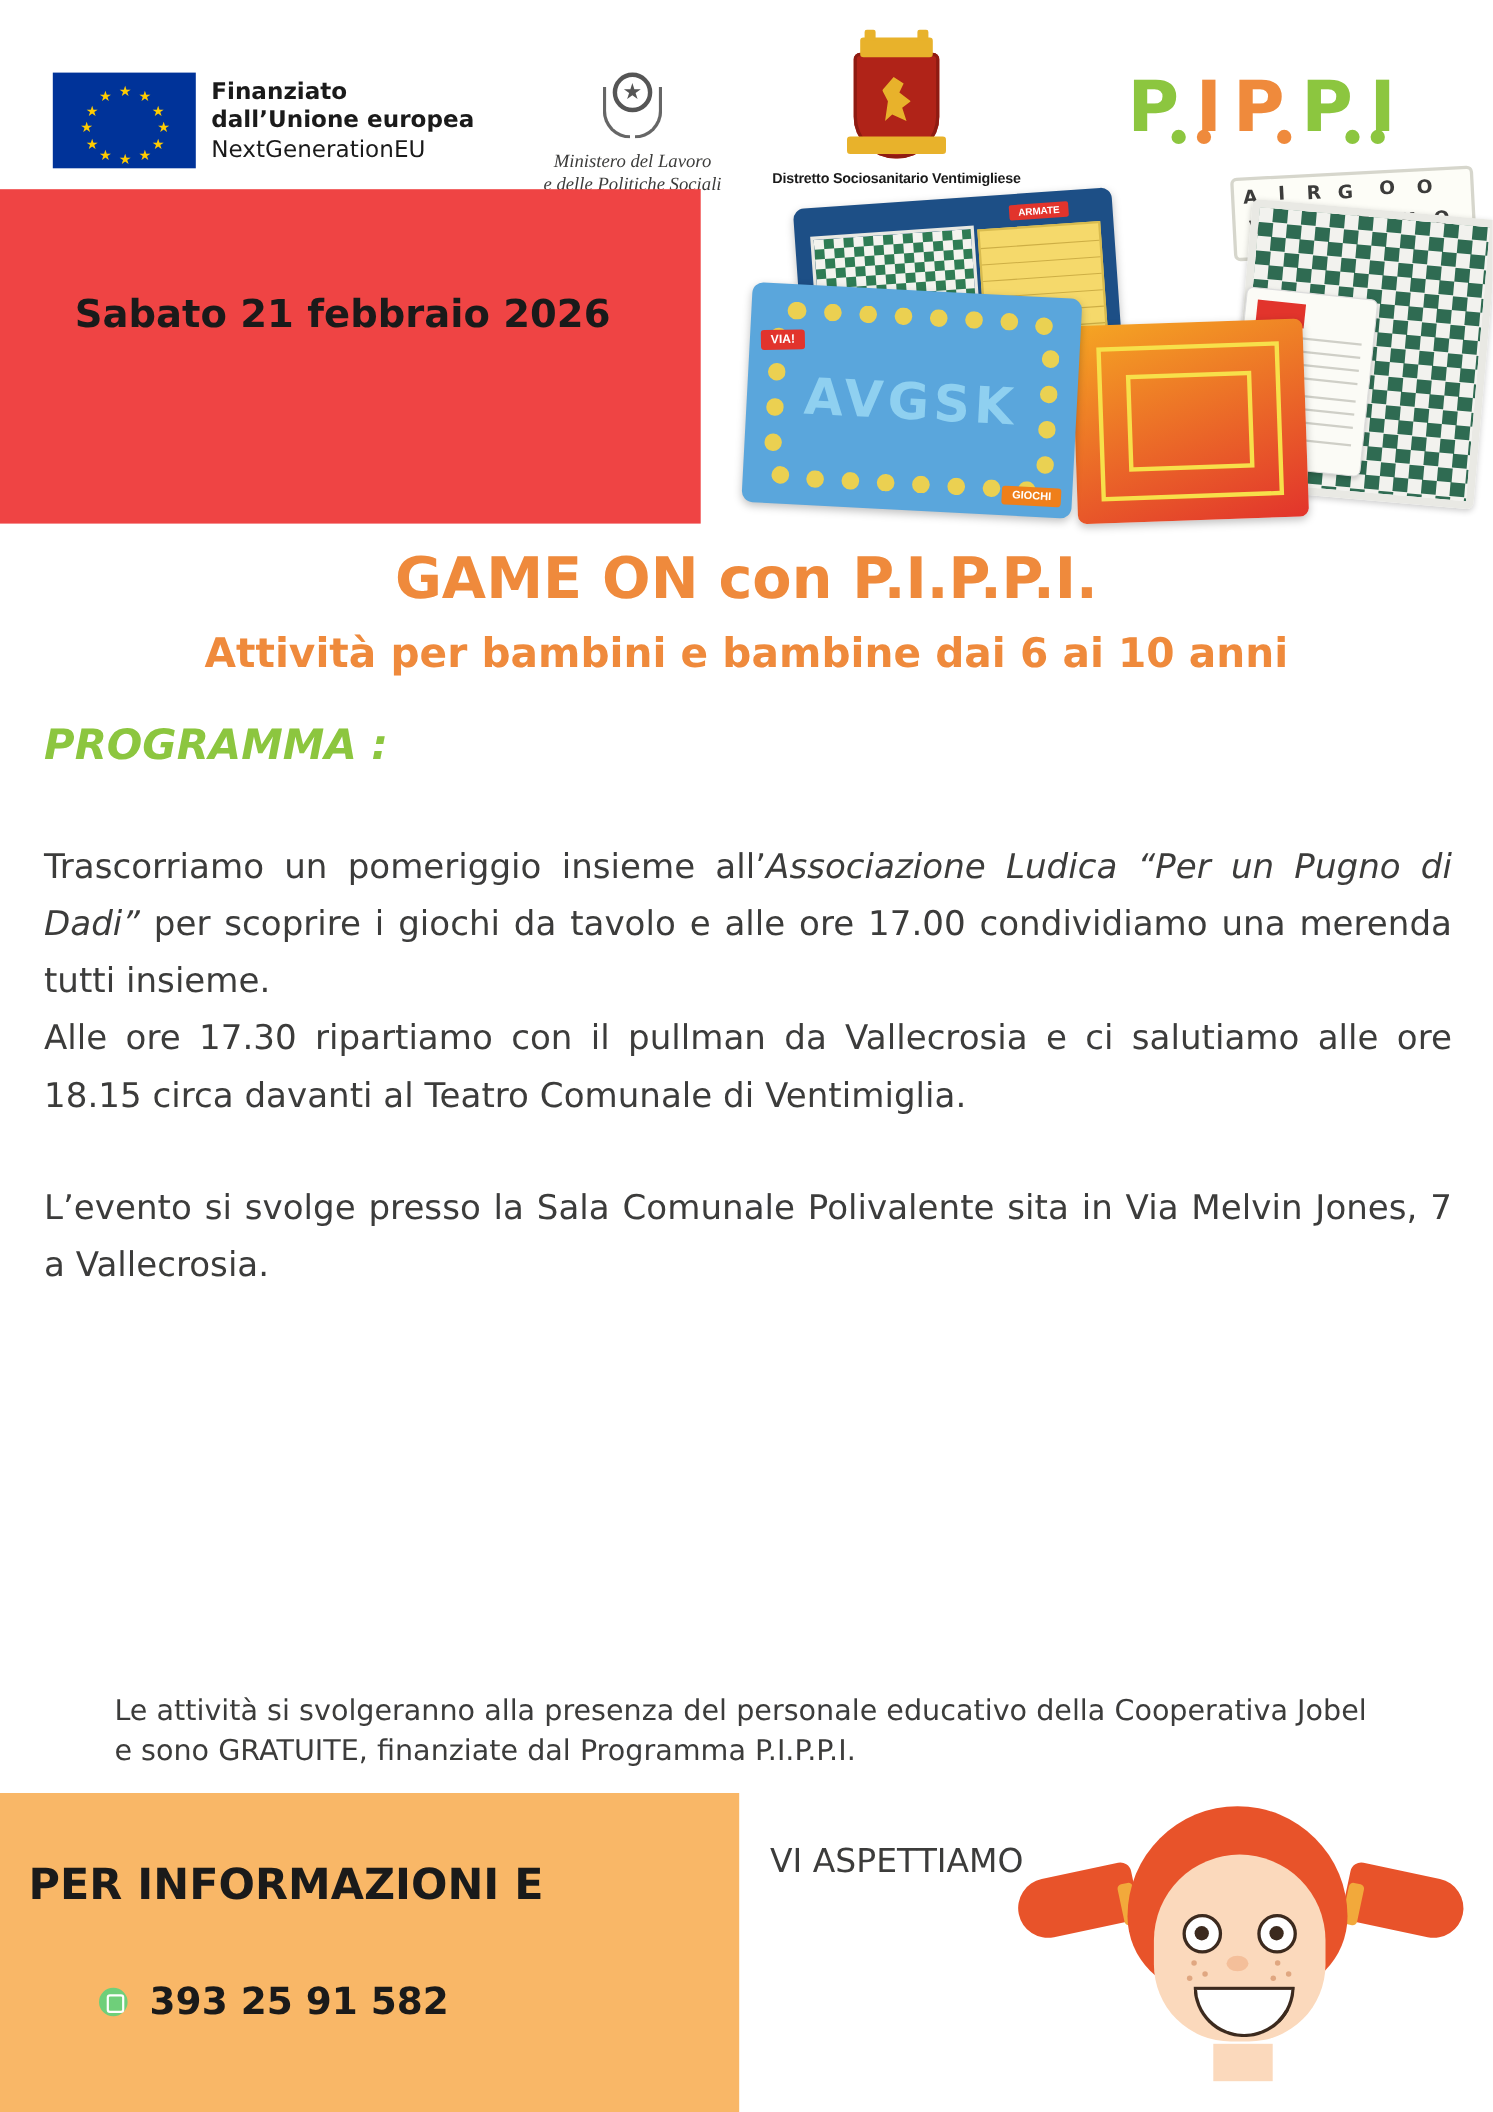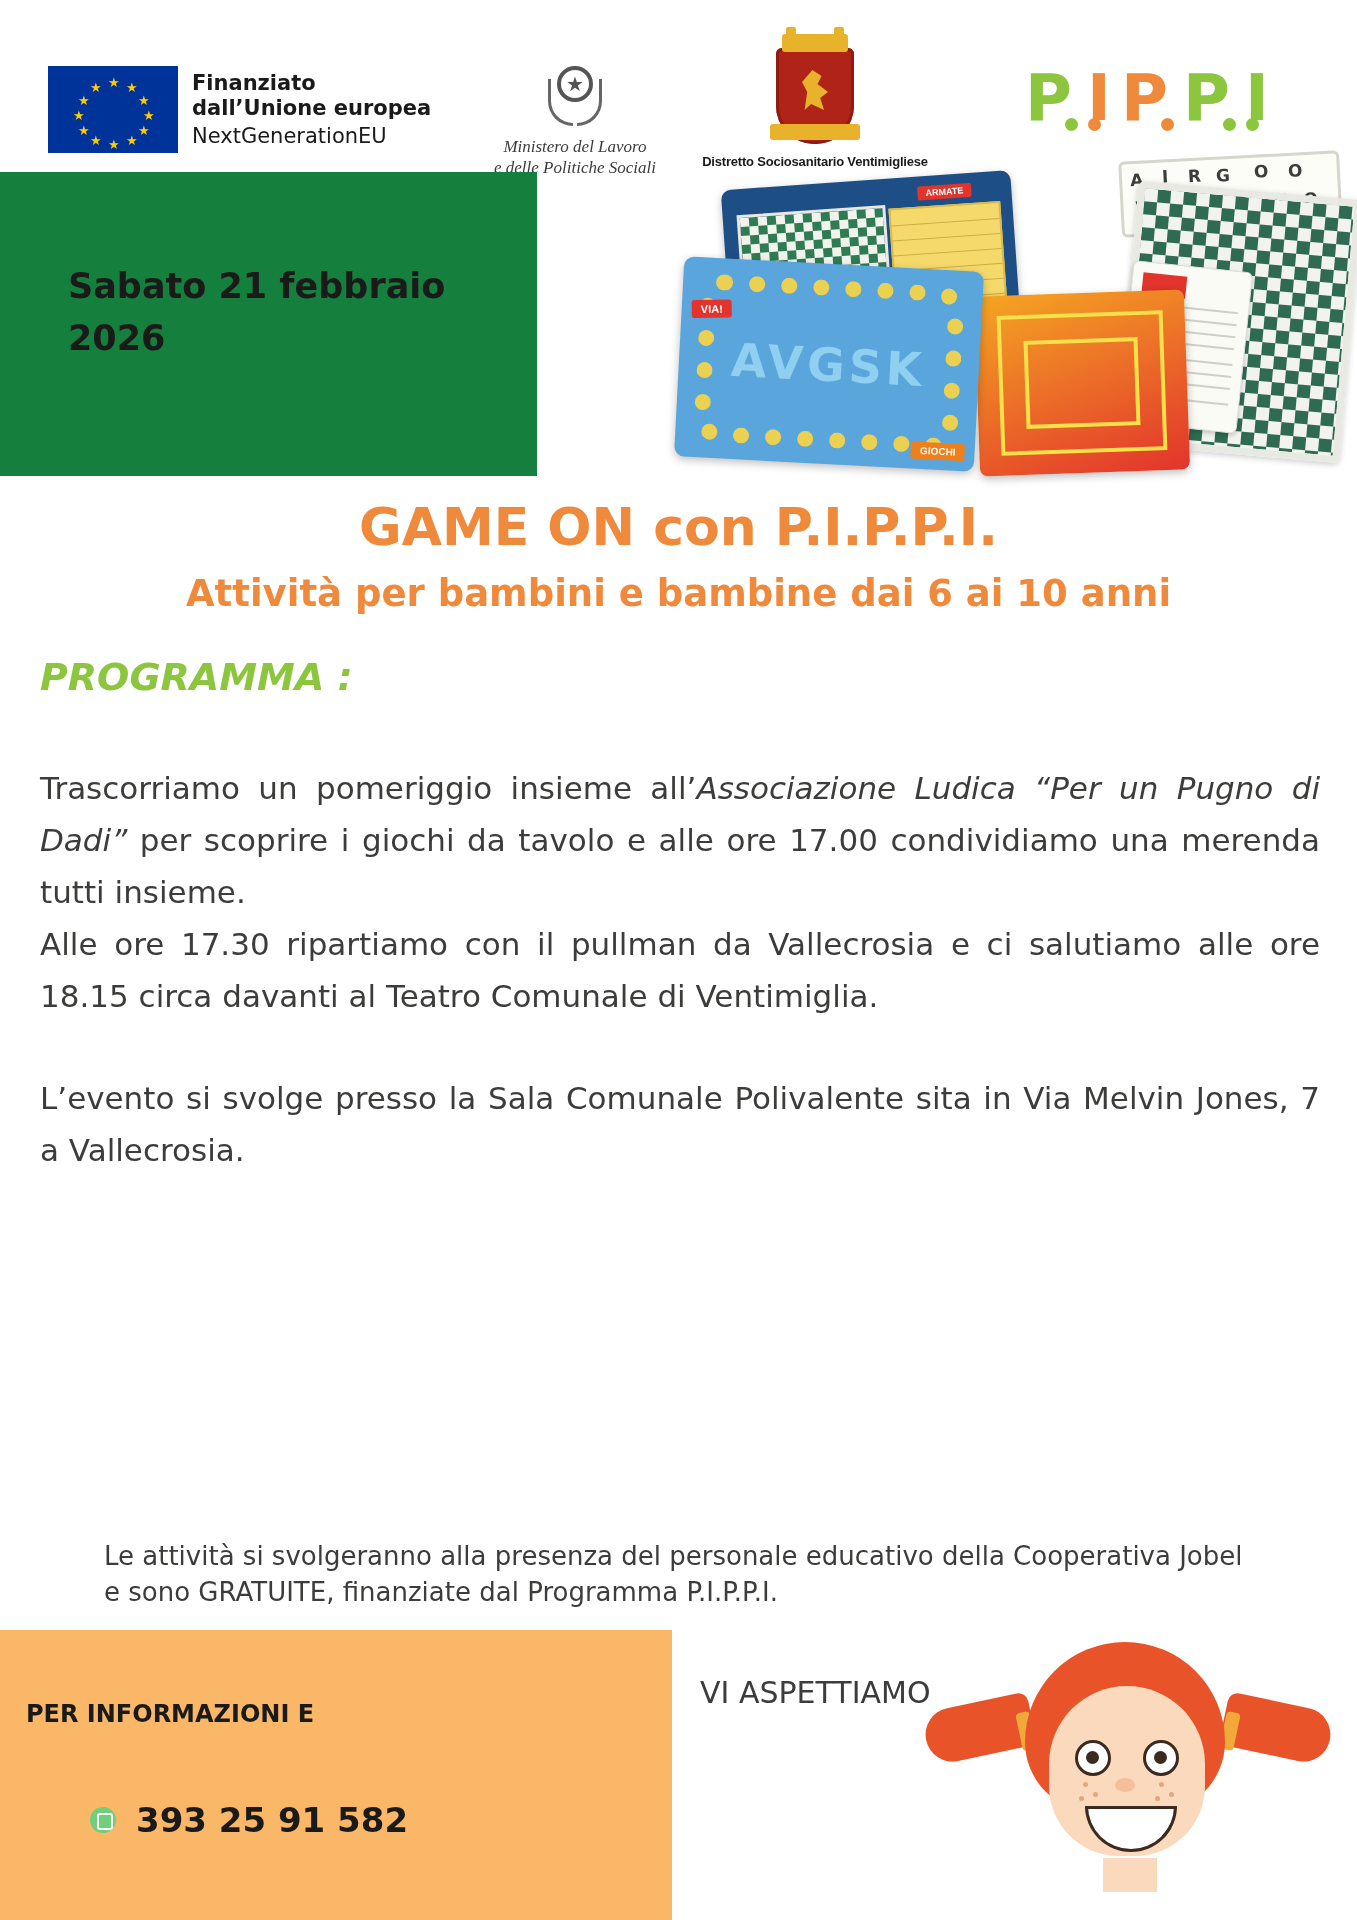--- a/index.html
+++ b/index.html
@@ -197,23 +197,23 @@
   .pippi-logo .dot {
     position: absolute;
     border-radius: 50%;
   }
 
   
   .date-box {
     position: absolute;
     left: 0;
     top: 172px;
-    width: 537px;
+    width: 637px;
     height: 304px;
-    background: #15803d;
+    background: #ef4444;
   }
   .date-box .line {
     font-family: "DejaVu Sans", sans-serif;
     font-weight: 700;
     font-size: 35px;
     line-height: 52px;
     color: #1a1a1a;
     padding-left: 68px;
   }
   .date-box .l1 { padding-top: 88px; }
@@ -490,21 +490,21 @@
     position: absolute;
     left: 0;
     top: 1630px;
     width: 672px;
     height: 290px;
     background: #f9b767;
   }
   .info-box .it {
     font-family: "DejaVu Sans", sans-serif;
     font-weight: 700;
-    font-size: 24px;
+    font-size: 39px;
     line-height: 48px;
     color: #1a1a1a;
     padding-left: 26px;
   }
   .info-box .it1 { padding-top: 60px; }
   .phone-row {
     position: absolute;
     left: 90px;
     top: 1800px;
     display: flex;

